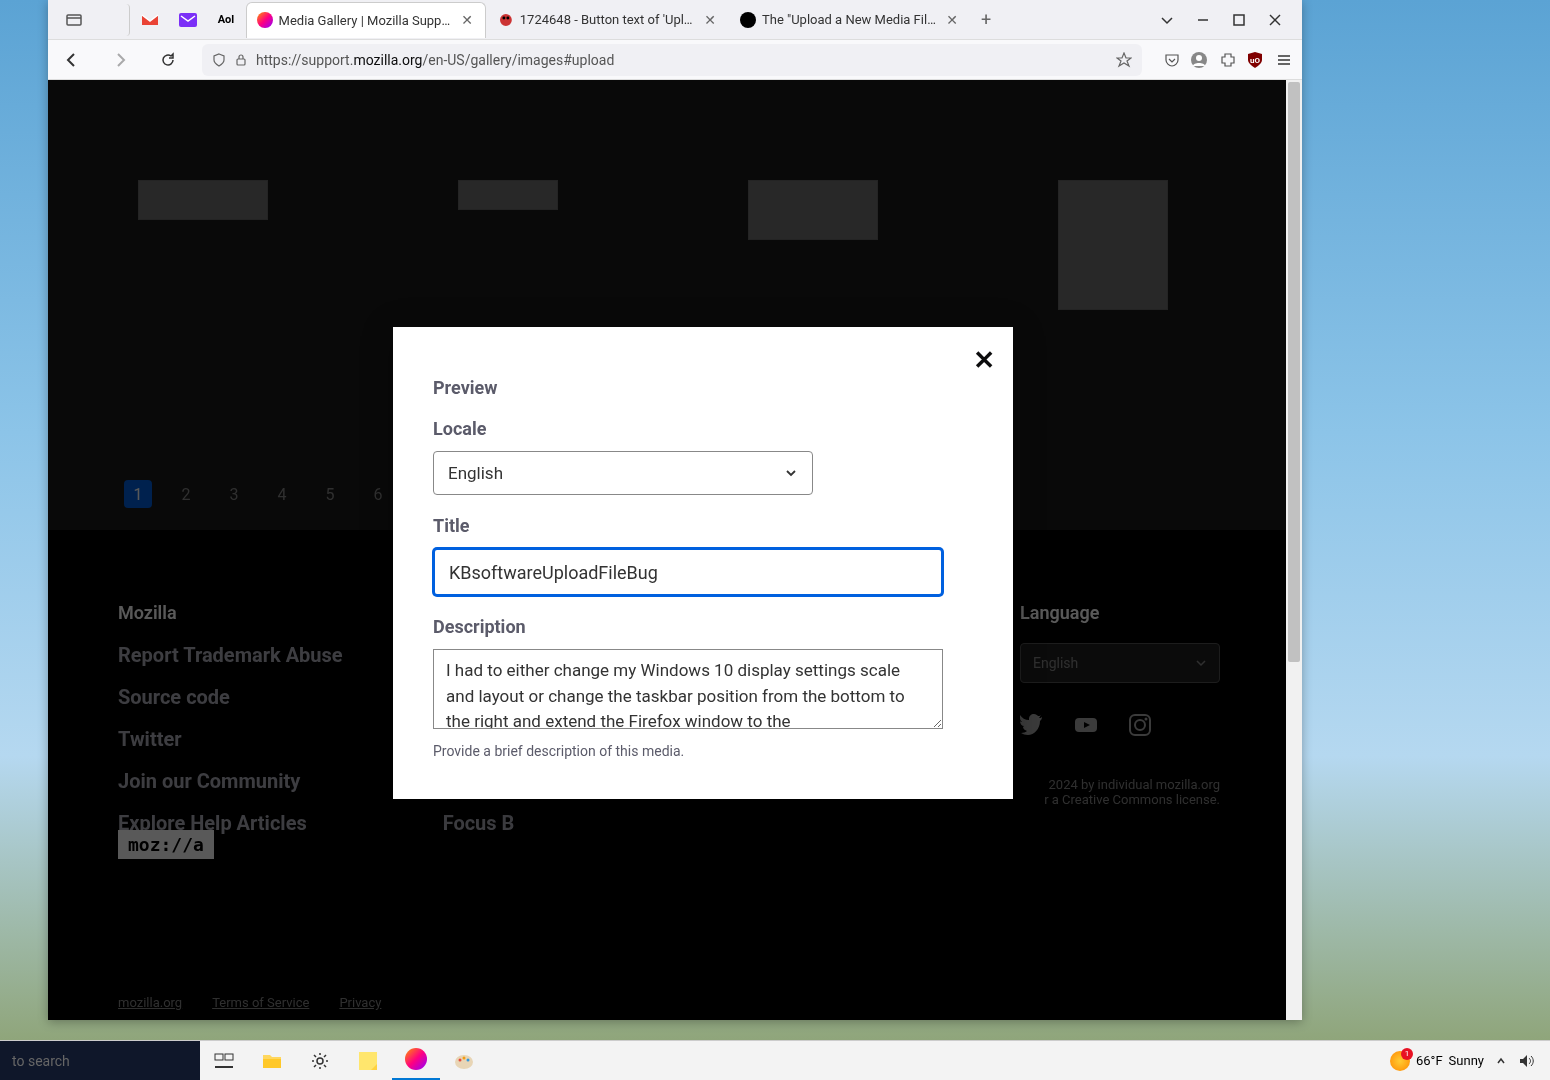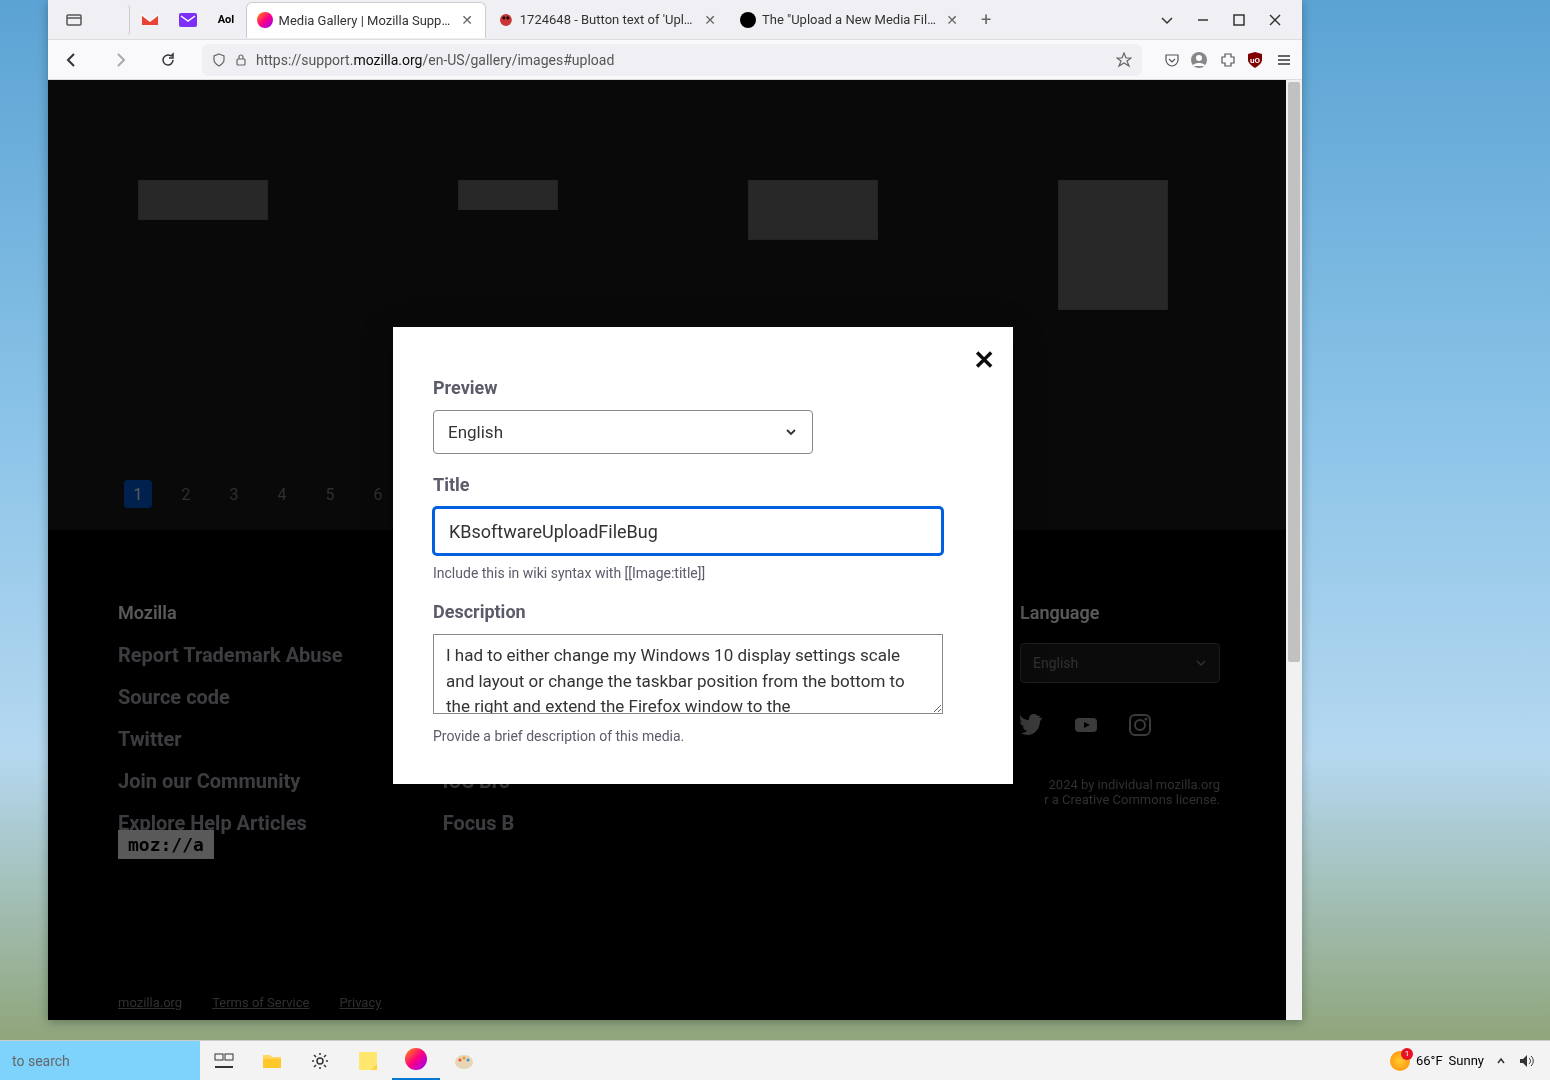--- a/index.html
+++ b/index.html
@@ -58,21 +58,21 @@
     .modal-label { font-size: 18px; font-weight: 700; color: #5b5b6a; margin-bottom: 12px; margin-top: 20px; }
     .modal-select { width: 100%; max-width: 380px; height: 44px; border: 1px solid #888; border-radius: 4px; padding: 0 14px; display: flex; align-items: center; justify-content: space-between; font-size: 17px; color: #333; }
     .modal-input { width: 100%; max-width: 510px; height: 48px; border: 2px solid #0060df; border-radius: 4px; padding: 16px 14px; font-size: 18px; color: #333; box-shadow: 0 0 0 1px #0060df; outline: none; }
     .modal-hint { font-size: 14px; color: #5b5b6a; margin-top: 10px; }
     .modal-textarea { width: 100%; max-width: 510px; height: 80px; border: 1px solid #888; border-radius: 0; padding: 8px 12px; font-size: 17px; color: #333; font-family: inherit; resize: both; overflow-y: scroll; line-height: 1.5; }
     
     .scrollbar-track { position: absolute; right: 0; top: 0; width: 16px; height: 100%; background: #f1f1f1; }
     .scrollbar-thumb { position: absolute; right: 2px; top: 2px; width: 12px; height: 580px; background: #c1c1c1; border-radius: 2px; }
     
     .taskbar { position: absolute; bottom: 0; left: 0; right: 0; height: 40px; background: #f3f3f3; display: flex; align-items: center; border-top: 1px solid #ccc; }
-    .taskbar-search { width: 200px; height: 40px; background: #7dd3fc; display: flex; align-items: center; padding: 0 12px; font-size: 14px; color: #666; }
+    .taskbar-search { width: 200px; height: 40px; background: #0f172a; display: flex; align-items: center; padding: 0 12px; font-size: 14px; color: #666; }
     .taskbar-icons { display: flex; gap: 0; }
     .taskbar-icon { width: 48px; height: 40px; display: flex; align-items: center; justify-content: center; }
     .taskbar-icon.active { border-bottom: 3px solid #0078d4; }
     .taskbar-right { margin-left: auto; display: flex; align-items: center; gap: 12px; padding-right: 16px; font-size: 13px; }
     .weather { display: flex; align-items: center; gap: 6px; }
     .weather-icon { width: 20px; height: 20px; border-radius: 50%; background: radial-gradient(circle, #ffcc33, #ff8800); position: relative; }
     .weather-badge { position: absolute; top: -3px; right: -3px; width: 12px; height: 12px; background: #e81123; border-radius: 50%; color: #fff; font-size: 8px; display: flex; align-items: center; justify-content: center; }
     
     .firefox-favicon { background: linear-gradient(135deg, #ff9500, #ff0080, #9000ff); border-radius: 50%; width: 16px; height: 16px; }
     .bugzilla-favicon { width: 16px; height: 16px; }
@@ -293,30 +293,30 @@
       </div>
     </div>
 
     <div class="dimmer"></div>
 
     <div class="modal">
       <div class="modal-close">✕</div>
       
       <div class="modal-label">Preview</div>
       
+      <div class="modal-label">Locale</div>
       <div class="modal-select">
         <span>English</span>
         <svg width="14" height="14" viewBox="0 0 14 14">
             <path d="M3 5 L7 9 L11 5" fill="none" stroke="#333" stroke-width="1.8"></path>
           </svg>
       </div>
       
       <div class="modal-label">Title</div>
       <input class="modal-input" value="KBsoftwareUploadFileBug" style="">
-      <div class="modal-hint">Include this in wiki syntax with [[Image:title]]</div>
       
       <div class="modal-label">Description</div>
       <textarea class="modal-textarea" style="">I had to either change my Windows 10 display settings scale and layout or change the taskbar position from the bottom to the right and extend the Firefox window to the</textarea>
       <div class="modal-hint">Provide a brief description of this media.</div>
     </div>
 
     <div class="scrollbar-track">
       <div class="scrollbar-thumb"></div>
     </div>
   </div>

